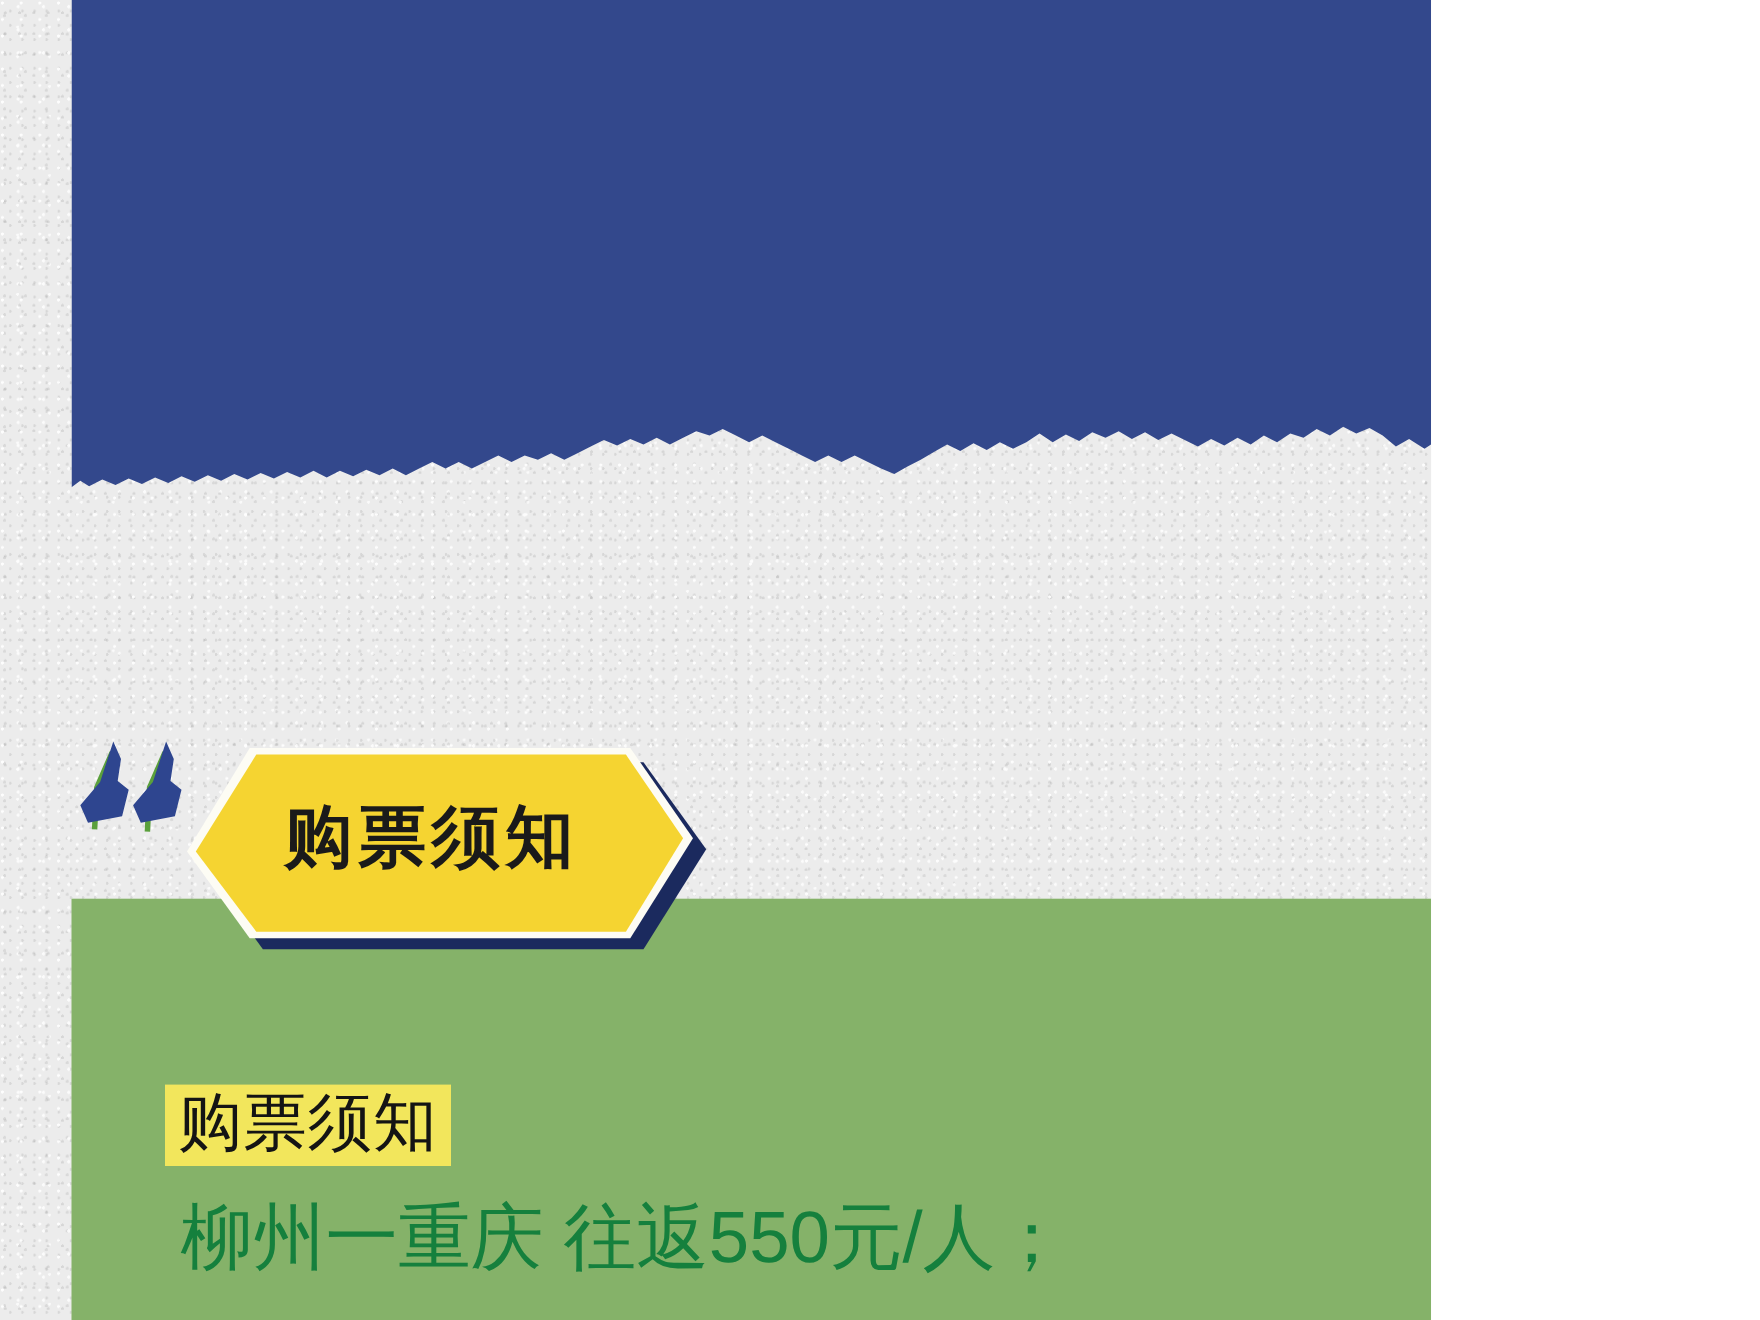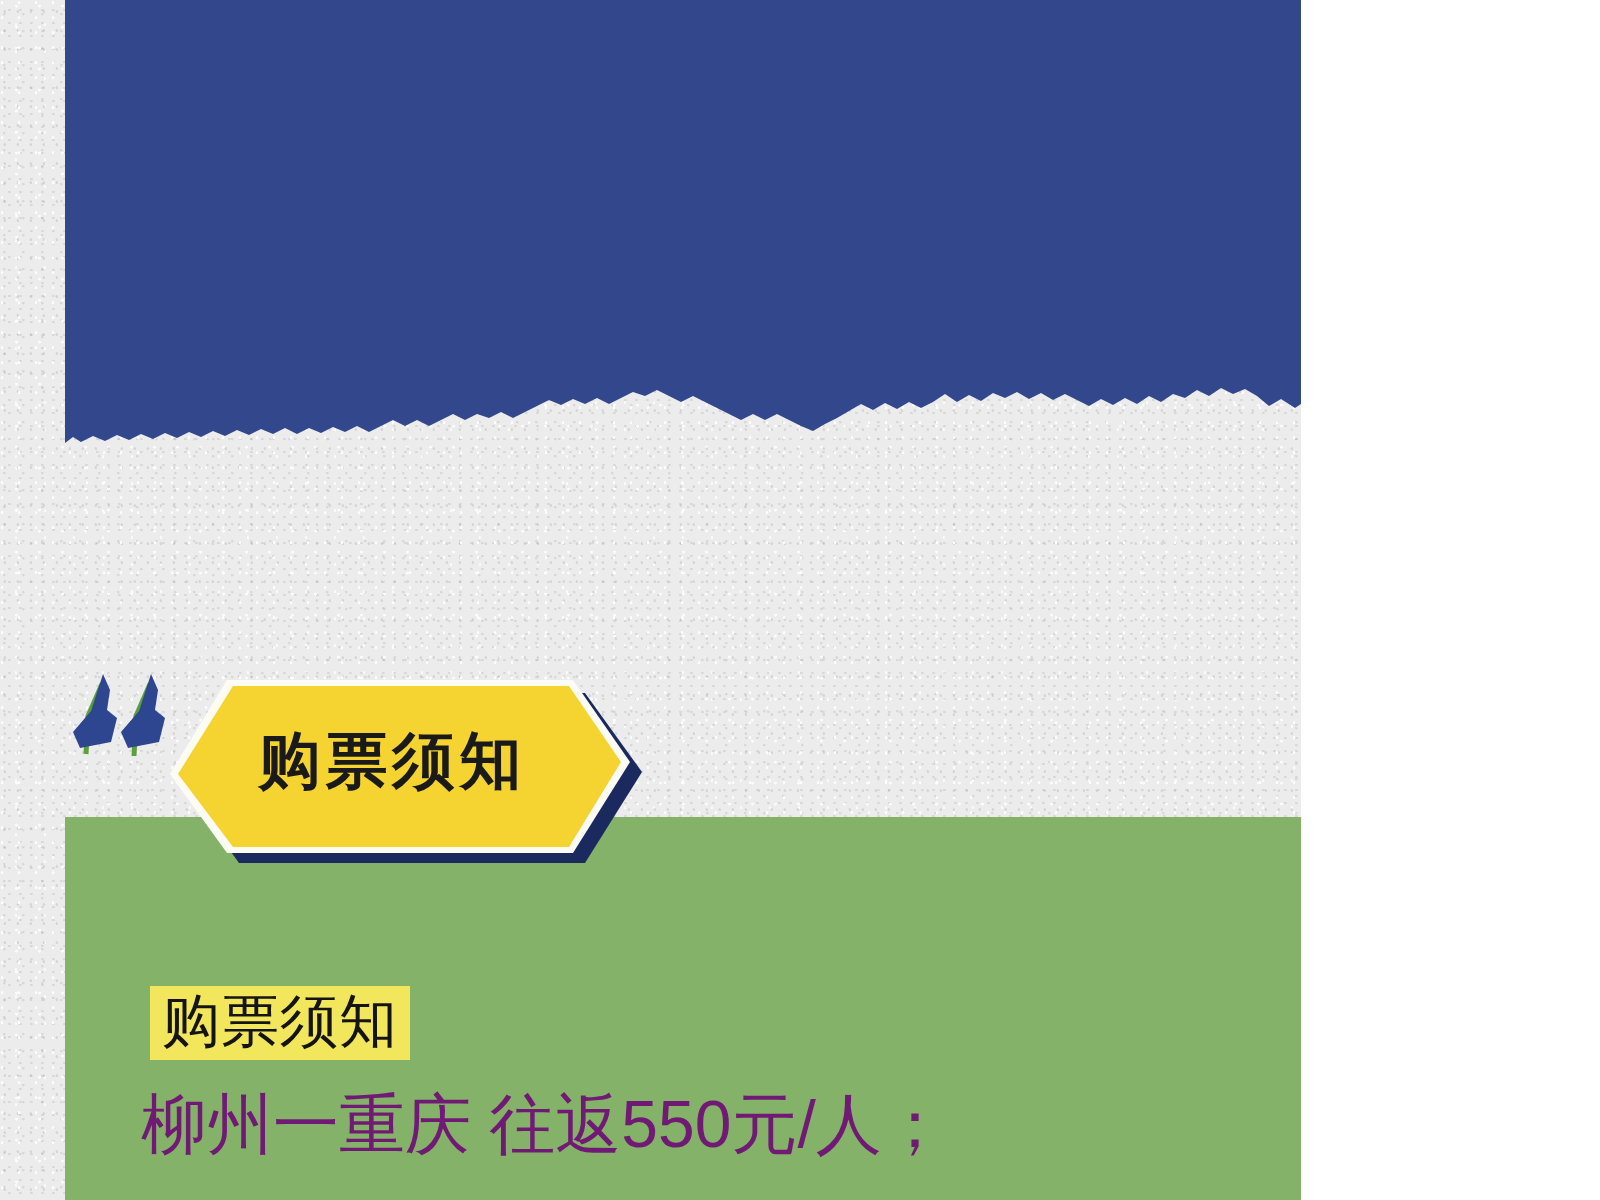--- a/index.html
+++ b/index.html
@@ -121,25 +121,25 @@
     background: #f2e65c;
     padding: 6px 12px 10px 12px;
     font-size: 58px;
     line-height: 1;
     color: #141414;
     letter-spacing: 1px;
     white-space: nowrap;
   }
   .fare-line {
     position: absolute;
-    left: 141px;
+    left: 164px;
     top: 1083px;
     font-size: 66px;
     line-height: 1.25;
-    color: #701a75;
+    color: #15803d;
     letter-spacing: 0px;
     white-space: nowrap;
   }
 </style>
 </head>
 <body>
 
 <div id="poster">
 
   <div class="paper-texture"></div>

